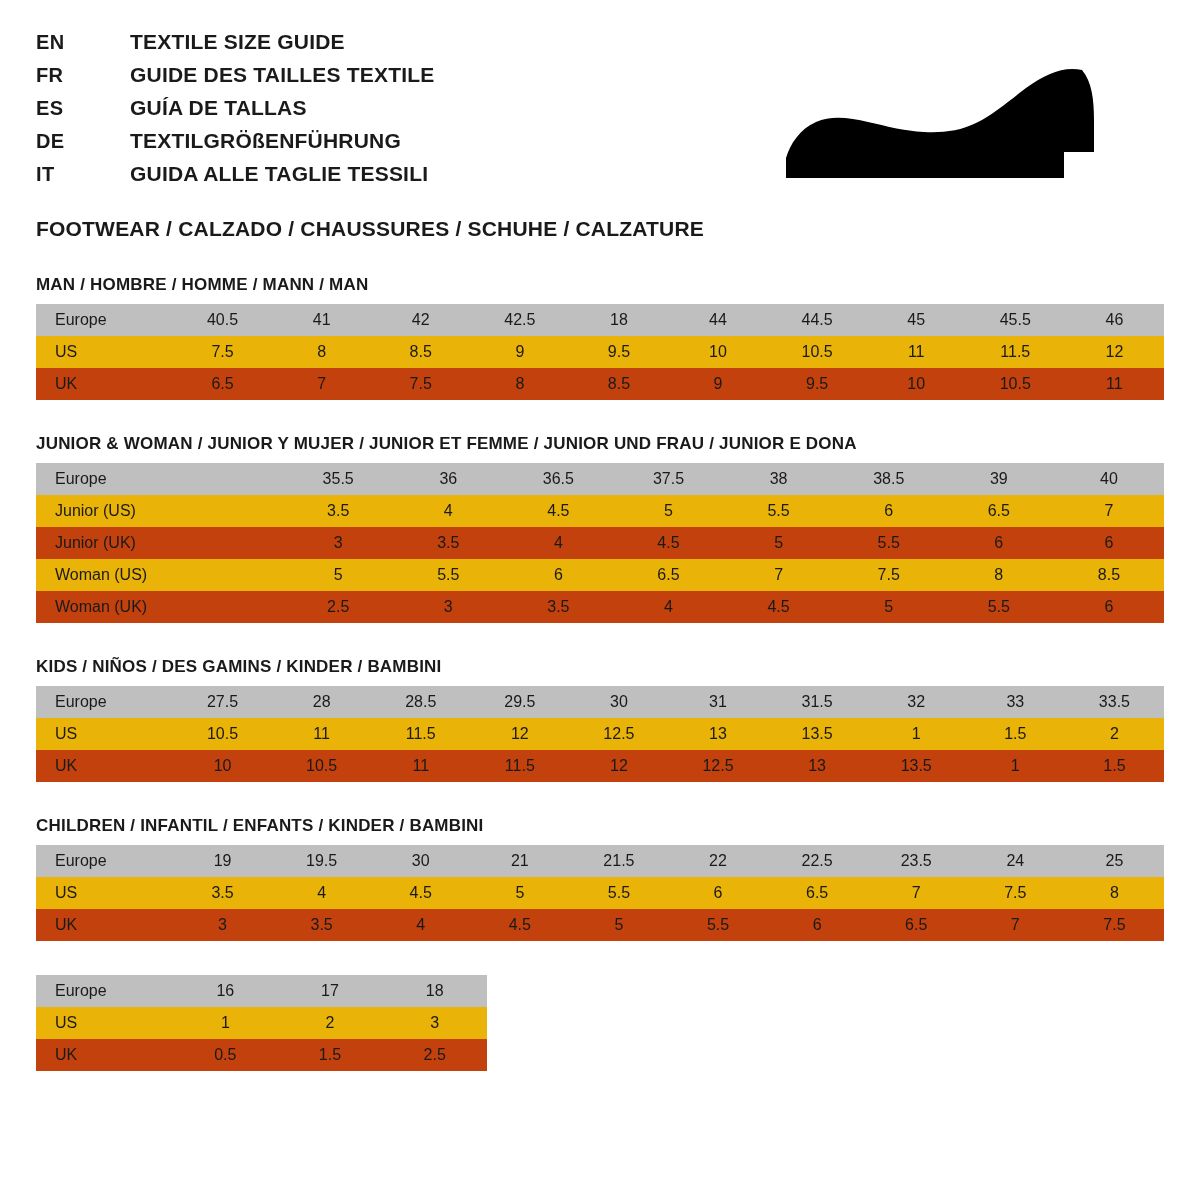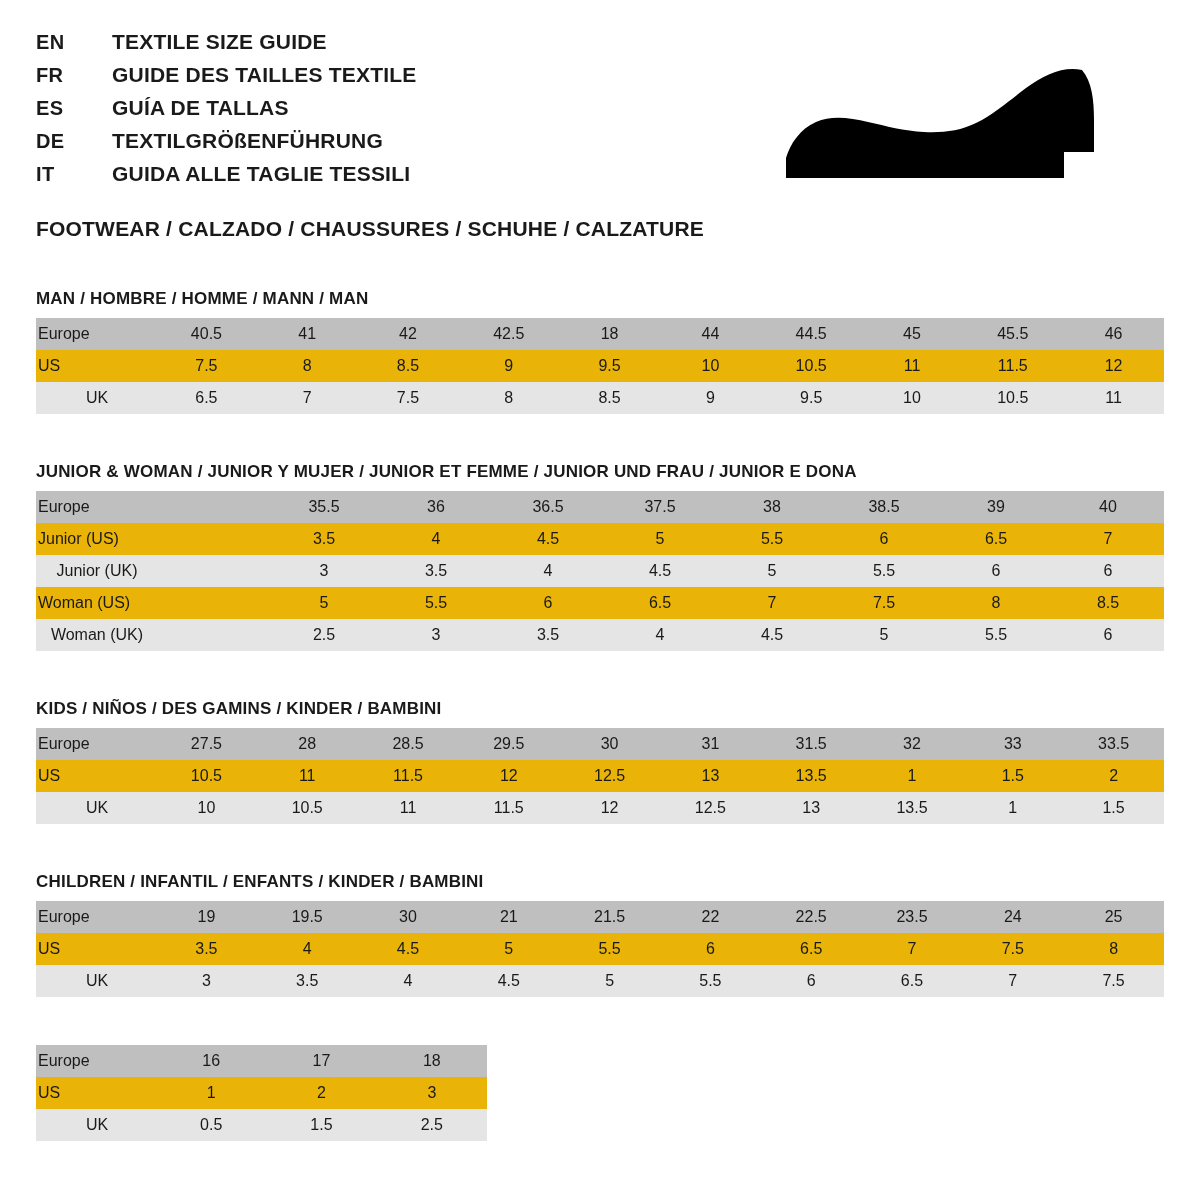--- a/index.html
+++ b/index.html
@@ -29,20 +29,21 @@
     align-items: flex-start;
     justify-content: space-between;
   }
   .lang-list {
     display: block;
   }
   .lang-row {
     display: flex;
     align-items: baseline;
     height: 33px;
+    gap: 18px;
   }
   .lang-code {
     width: 76px;
     font-size: 20px;
     font-weight: bold;
     letter-spacing: 0.4px;
   }
   .lang-text {
     font-size: 21px;
     font-weight: bold;
@@ -58,21 +59,21 @@
 
   .section-head {
     font-size: 21px;
     font-weight: bold;
     margin-top: 22px;
     letter-spacing: 0.2px;
   }
 
   
   .group {
-    margin-top: 48px;
+    margin-top: 34px;
   }
   .group-title {
     font-size: 17px;
     font-weight: bold;
     letter-spacing: 0.2px;
     margin-bottom: 9px;
   }
   table {
     border-collapse: collapse;
     table-layout: fixed;
@@ -88,29 +89,28 @@
     height: 32px;
     text-align: center;
     font-weight: normal;
     padding: 0;
     vertical-align: middle;
   }
   tr.head-row td {
     background: #bfbfbf;
   }
   tr.alt td {
-    background: #e5e5e5;
-    text-align: center;
+    background: #c2410c;
   }
   tr.plain td {
     background: #eab308;
   }
   td.label {
     text-align: left;
-    padding-left: 2px;
+    padding-left: 19px;
     width: 120px;
   }
   table.wide td.label { width: 118px; }
   table.narrow td.label { width: 118px; }
 </style>
 </head>
 <body>
 
 <div class="page">
 

